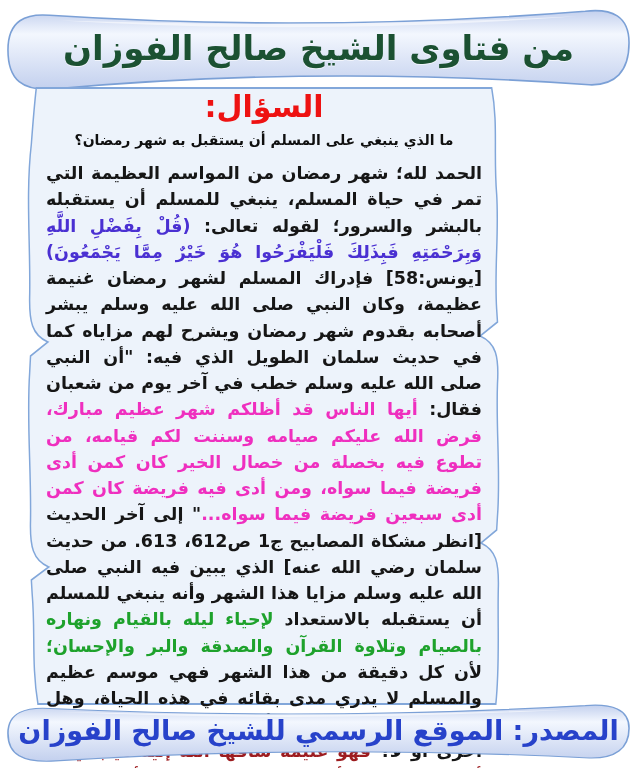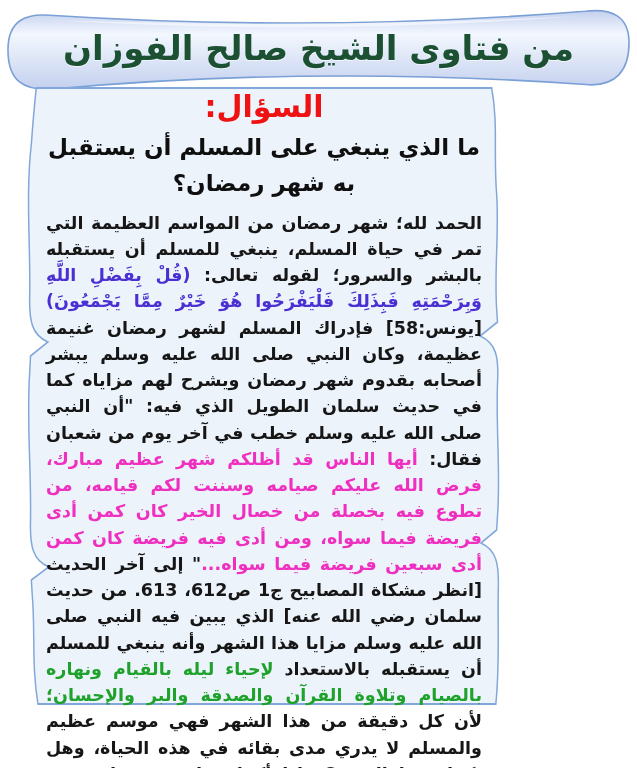--- a/index.html
+++ b/index.html
@@ -11,21 +11,21 @@
   .top-banner { top:2px; height:94px; }
   .bottom-banner { top:699px; height:67px; }
   .banner-text { position:relative; width:100%; text-align:center; font-weight:bold; letter-spacing:0px; }
   .top-banner .banner-text { font-size:34px; line-height:92px; text-shadow:0 1px 0 rgba(255,255,255,.6); }
   .bottom-banner .banner-text { font-size:27px; line-height:64px; }
 
   .body-scroll { position:absolute; top:84px; left:0; width:528px; height:624px; }
   .body-scroll > svg { position:absolute; left:0; top:0; width:100%; height:100%; }
   .content { position:relative; padding:4px 46px 0 46px; direction:rtl; }
   .section-label { text-align:center; font-size:30px; font-weight:bold; line-height:1.28; margin:0; }
-  .question-text { text-align:center; font-size:23px; font-weight:bold; line-height:1.55; margin:4px 0 2px 0; }
+  .question-text { text-align:center; font-size:14px; font-weight:bold; line-height:1.55; margin:4px 0 2px 0; }
   .answer-paragraph { margin:8px 0 0 0; font-size:17.5px; font-weight:bold; line-height:1.5;
                       text-align:justify; text-align-last:center; }
   .answer-paragraph span { white-space:pre-wrap; }
 </style>
 </head>
 <body>
 
 <div class="page">
 
   <div class="banner top-banner">
@@ -64,14 +64,28 @@
                C 37 160 31 110 38 60
                C 40 38 42 18 44 4 Z" style="fill:var(--parch-fill); stroke:var(--parch-stroke)" stroke-width="1.8"></path>
     </svg>
     <div class="content">
       <div class="section-label" style="color: rgb(238, 18, 18);">السؤال:</div>
       <div class="question-text" style="color: rgb(15, 15, 15);">ما الذي ينبغي على المسلم أن يستقبل به شهر رمضان؟</div>
       <p class="answer-paragraph" id="answer-paragraph"><span style="color: rgb(22, 22, 22);">الحمد لله؛ شهر رمضان من المواسم العظيمة التي تمر في حياة المسلم، ينبغي للمسلم أن يستقبله بالبشر والسرور؛ لقوله تعالى: </span><span style="color: rgb(74, 48, 210);">(قُلْ بِفَضْلِ اللَّهِ وَبِرَحْمَتِهِ فَبِذَلِكَ فَلْيَفْرَحُوا هُوَ خَيْرٌ مِمَّا يَجْمَعُونَ)</span><span style="color: rgb(22, 22, 22);"> [يونس:58] فإدراك المسلم لشهر رمضان غنيمة عظيمة، وكان النبي صلى الله عليه وسلم يبشر أصحابه بقدوم شهر رمضان ويشرح لهم مزاياه كما في حديث سلمان الطويل الذي فيه: "أن النبي صلى الله عليه وسلم خطب في آخر يوم من شعبان فقال: </span><span style="color: rgb(239, 47, 191);">أيها الناس قد أظلكم شهر عظيم مبارك، فرض الله عليكم صيامه وسننت لكم قيامه، من تطوع فيه بخصلة من خصال الخير كان كمن أدى فريضة فيما سواه، ومن أدى فيه فريضة كان كمن أدى سبعين فريضة فيما سواه...</span><span style="color: rgb(22, 22, 22);">" إلى آخر الحديث [انظر مشكاة المصابيح ج1 ص612، 613. من حديث سلمان رضي الله عنه] الذي يبين فيه النبي صلى الله عليه وسلم مزايا هذا الشهر وأنه ينبغي للمسلم أن يستقبله بالاستعداد </span><span style="color: rgb(30, 162, 44);">لإحياء ليله بالقيام ونهاره بالصيام وتلاوة القرآن والصدقة والبر والإحسان؛</span><span style="color: rgb(22, 22, 22);"> لأن كل دقيقة من هذا الشهر فهي موسم عظيم والمسلم لا يدري مدى بقائه في هذه الحياة، وهل يكمل هذا الشهر؟ وإذا أكمله هل يعود عليه سنة أخرى أو لا؟ </span><span style="color: rgb(157, 28, 31);">فهو غنيمة ساقها الله إليه فينبغي له أن يفرح بذلك وأن يستغرق هذا الشهر أو ما تيسر له من أيامه ولياليه بطاعة الله سبحانه وتعالى والإكثار من فعل الخيرات</span></p>
     </div>
   </div>
 
+  <div class="banner bottom-banner">
+    <svg viewBox="0 0 640 92" preserveAspectRatio="none">
+      <defs>
+        <linearGradient id="rg2" x1="0" y1="0" x2="0" y2="1">
+          <stop offset="0" style="stop-color:var(--ribbon-dark)"></stop>
+          <stop offset="0.3" style="stop-color:var(--ribbon-light)"></stop>
+          <stop offset="1" style="stop-color:var(--ribbon-dark)"></stop>
+        </linearGradient>
+      </defs>
+      <path d="M 50 13 Q 318 30 588 9 C 615 6 632 14 632 40 C 632 68 618 82 592 81 Q 318 62 56 85 C 22 88 8 76 8 47 C 8 18 26 11 50 13 Z" fill="url(#rg2)" style="stroke:var(--ribbon-stroke)" stroke-width="1.6"></path>
+      <path d="M 60 18 Q 318 33 580 14 Q 330 26 60 18 Z" fill="#ffffff" opacity="0.55"></path>
+    </svg>
+    <div class="banner-text" style="color: rgb(39, 66, 202);">المصدر: الموقع الرسمي للشيخ صالح الفوزان</div>
+  </div>
 
 </div>
 
 </body></html>

